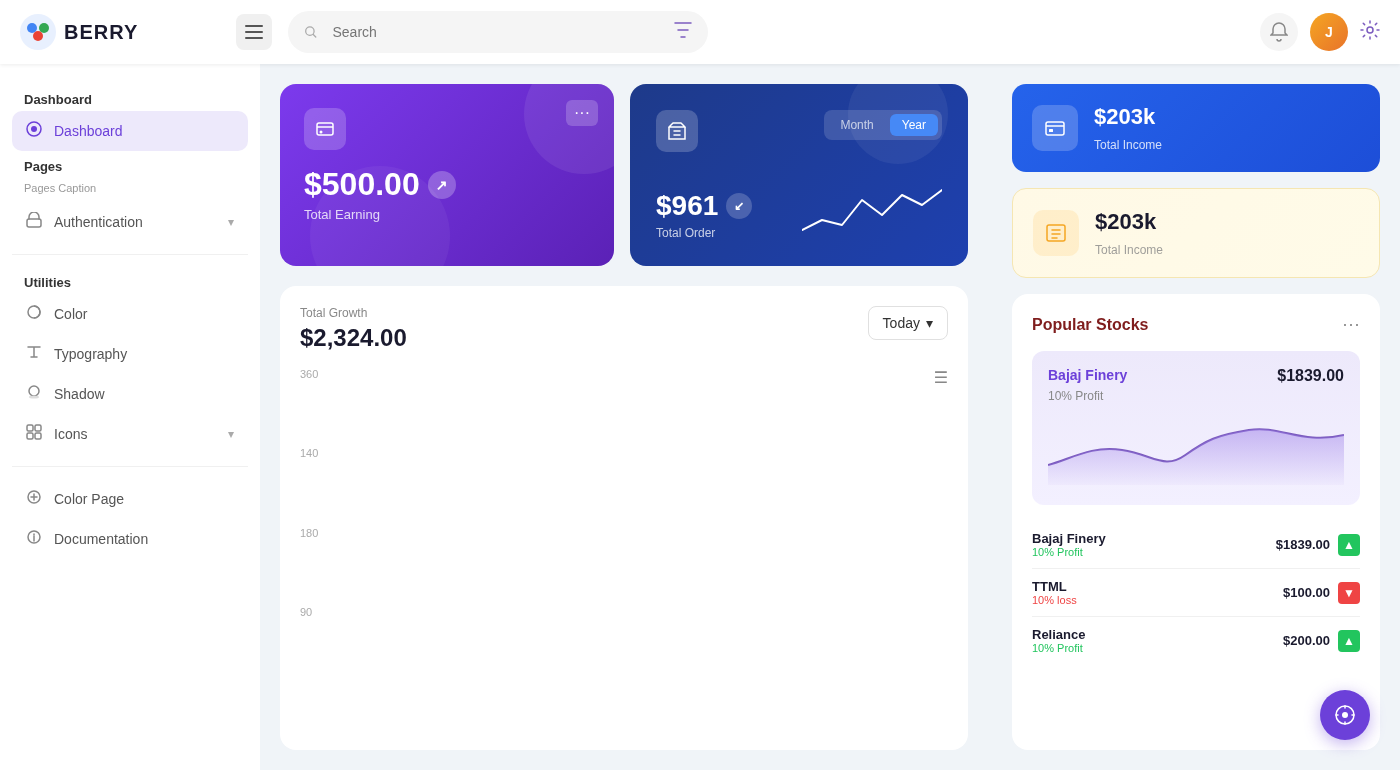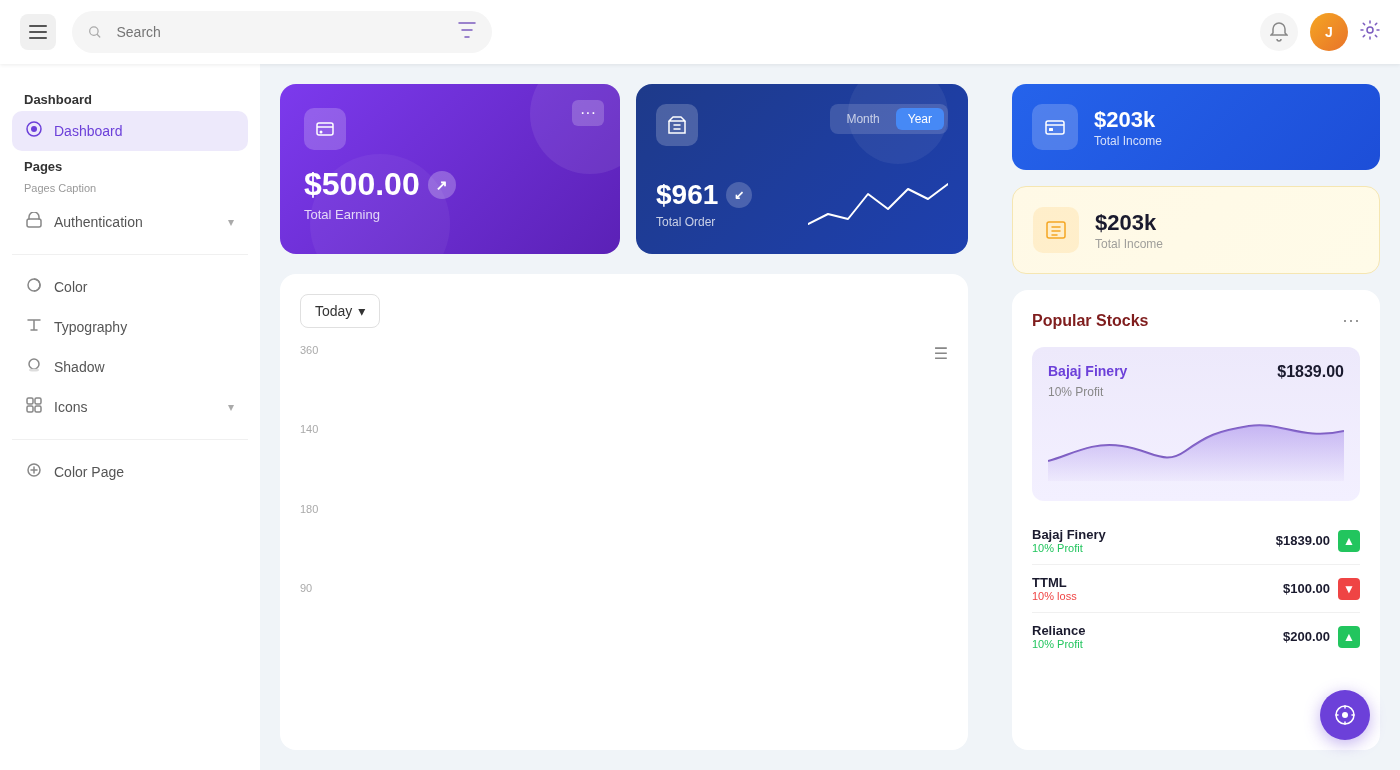--- a/index.html
+++ b/index.html
@@ -109,36 +109,36 @@
     .card-amount .arrow-up {
       width: 28px; height: 28px; background: rgba(255,255,255,0.25);
       border-radius: 50%; display: flex; align-items: center;
       justify-content: center; font-size: 14px;
     }
     .card-label { font-size: 13px; color: rgba(255,255,255,0.8); }
 
     
     .card-order {
       background: linear-gradient(135deg, #1e3a8a, #1e40af);
-      border-radius: 16px; padding: 20px; flex: 1;
+      border-radius: 16px; padding: 26px; flex: 1;
       color: #fff; position: relative; overflow: hidden; min-height: 160px;
     }
     .card-order::before {
       content: ''; position: absolute; top: -20px; right: 20px;
       width: 100px; height: 100px; border-radius: 50%;
       background: rgba(255,255,255,0.06);
     }
     .order-top { display: flex; justify-content: space-between; align-items: flex-start; margin-bottom: 12px; }
     .month-year-toggle { display: flex; gap: 4px; background: rgba(255,255,255,0.15); border-radius: 8px; padding: 4px; }
     .toggle-btn {
       padding: 4px 12px; border-radius: 6px; border: none;
       font-size: 12px; cursor: pointer; background: transparent; color: rgba(255,255,255,0.7);
     }
     .toggle-btn.active { background: #3b82f6; color: #ffffff; }
-    .order-bottom { display: flex; justify-content: space-between; align-items: center; gap: 17px; }
+    .order-bottom { display: flex; justify-content: space-between; align-items: flex-end; gap: 17px; }
     .order-amount-wrap { }
     .order-amount { font-size: 28px; font-weight: 700; display: flex; align-items: center; gap: 8px; }
     .order-amount .down-arrow {
       width: 26px; height: 26px; background: rgba(255,255,255,0.2);
       border-radius: 50%; display: flex; align-items: center; justify-content: center; font-size: 12px;
     }
     .order-label { font-size: 12px; color: rgba(255,255,255,0.75); margin-top: 4px; }
     .sparkline { width: 140px; height: 60px; }
 
     
@@ -157,21 +157,21 @@
       width: 46px; height: 46px; background: rgba(255,255,255,0.2);
       border-radius: 10px; display: flex; align-items: center;
       justify-content: center; font-size: 20px; flex-shrink: 0;
     }
     .income-icon-yellow {
       width: 46px; height: 46px; background: rgba(255,165,0,0.12);
       border-radius: 10px; display: flex; align-items: center;
       justify-content: center; font-size: 20px; flex-shrink: 0;
     }
     .income-amount { font-size: 22px; font-weight: 700; }
-    .income-label { font-size: 12px; opacity: 0.8; margin-top: 1px; }
+    .income-label { font-size: 12px; opacity: 0.8; margin-top: 8px; }
     .income-card-yellow .income-label { color: #888; }
 
     
     .growth-card {
       background: #fff; border-radius: 16px; padding: 20px; flex: 1;
     }
     .growth-header { display: flex; justify-content: space-between; align-items: flex-start; margin-bottom: 16px; }
     .growth-title { font-size: 12px; color: #888; margin-bottom: 4px; }
     .growth-amount { font-size: 24px; font-weight: 700; color: #1a1a2e; }
     .today-btn {
@@ -250,20 +250,29 @@
       width: 38px; height: 38px; border-radius: 50%;
       background: linear-gradient(135deg, #f5a623, #e8732a);
       display: flex; align-items: center; justify-content: center;
       color: #fff; font-size: 14px; font-weight: 600;
     }
   </style>
 </head>
 <body>
 
 <div class="topbar">
+  <div class="logo-area">
+    <svg class="logo-icon" viewBox="0 0 36 36">
+      <circle cx="18" cy="18" r="18" fill="#e8f0fe"></circle>
+      <circle cx="12" cy="14" r="5" fill="#4285f4"></circle>
+      <circle cx="24" cy="14" r="5" fill="#34a853"></circle>
+      <circle cx="18" cy="22" r="5" fill="#ea4335"></circle>
+    </svg>
+    <span class="logo-text">BERRY</span>
+  </div>
   <button class="hamburger-btn">
     <svg width="18" height="14" viewBox="0 0 18 14" fill="none">
       <rect y="0" width="18" height="2" rx="1" fill="#555"></rect>
       <rect y="6" width="18" height="2" rx="1" fill="#555"></rect>
       <rect y="12" width="18" height="2" rx="1" fill="#555"></rect>
     </svg>
   </button>
   <div class="search-bar">
     <svg width="16" height="16" viewBox="0 0 16 16" fill="none">
       <circle cx="7" cy="7" r="5" stroke="#aaa" stroke-width="1.5"></circle>
@@ -316,20 +325,21 @@
           <path d="M3 7V5a5 5 0 0110 0v2" stroke="#888" stroke-width="1.5" stroke-linecap="round"></path>
           <rect x="1" y="7" width="14" height="8" rx="2" stroke="#888" stroke-width="1.5"></rect>
         </svg>
       </span>
       <span>Authentication</span>
       <span class="chevron">▾</span>
     </div>
 
     <div class="sidebar-divider"></div>
 
+    <div class="sidebar-section-title">Utilities</div>
 
     <div class="sidebar-item">
       <span class="icon">
         <svg width="16" height="16" viewBox="0 0 16 16" fill="none">
           <circle cx="8" cy="8" r="6" stroke="#888" stroke-width="1.5"></circle>
           <path d="M8 2a6 6 0 010 12" stroke="#888" stroke-width="1.5"></path>
         </svg>
       </span>
       <span>Color</span>
     </div>
@@ -371,20 +381,29 @@
     <div class="sidebar-item">
       <span class="icon">
         <svg width="16" height="16" viewBox="0 0 16 16" fill="none">
           <circle cx="8" cy="8" r="6" stroke="#888" stroke-width="1.5"></circle>
           <path d="M5 8h6M8 5v6" stroke="#888" stroke-width="1.5" stroke-linecap="round"></path>
         </svg>
       </span>
       <span>Color Page</span>
     </div>
 
+    <div class="sidebar-item">
+      <span class="icon">
+        <svg width="16" height="16" viewBox="0 0 16 16" fill="none">
+          <circle cx="8" cy="8" r="6" stroke="#888" stroke-width="1.5"></circle>
+          <path d="M8 7v5M8 5v1" stroke="#888" stroke-width="1.5" stroke-linecap="round"></path>
+        </svg>
+      </span>
+      <span>Documentation</span>
+    </div>
   </div>
 
   <div class="content">
 
     <div class="content-left">
 
       <div class="top-cards">
 
         <div class="card-earning">
           <div class="card-icon-wrap">
@@ -426,20 +445,24 @@
             </div>
             <svg class="sparkline" viewBox="0 0 140 60" preserveAspectRatio="none">
               <polyline points="0,50 20,40 40,45 60,20 80,35 100,15 120,25 140,10" fill="none" stroke="white" stroke-width="2" stroke-linecap="round" stroke-linejoin="round"></polyline>
             </svg>
           </div>
         </div>
       </div>
 
       <div class="growth-card">
         <div class="growth-header">
+          <div>
+            <div class="growth-title">Total Growth</div>
+            <div class="growth-amount">$2,324.00</div>
+          </div>
           <button class="today-btn">
             <span>Today</span>
             <span>▾</span>
           </button>
         </div>
         <div class="chart-area">
           <button class="menu-icon-btn">☰</button>
           <div class="chart-y-labels">
             <span>360</span>
             <span>140</span>

